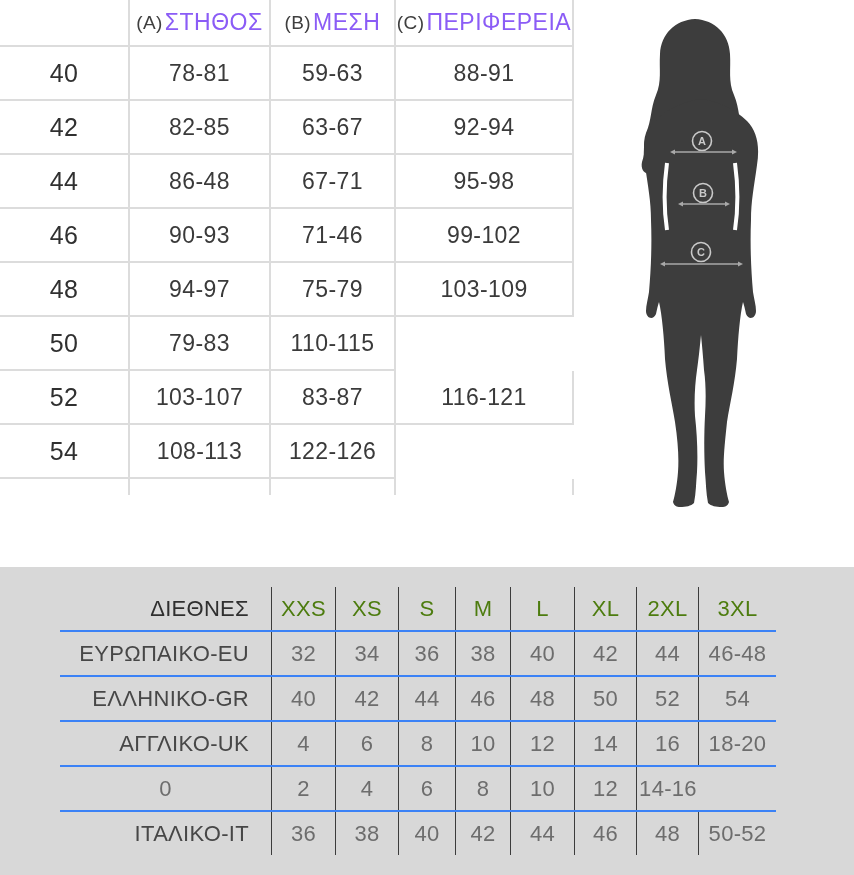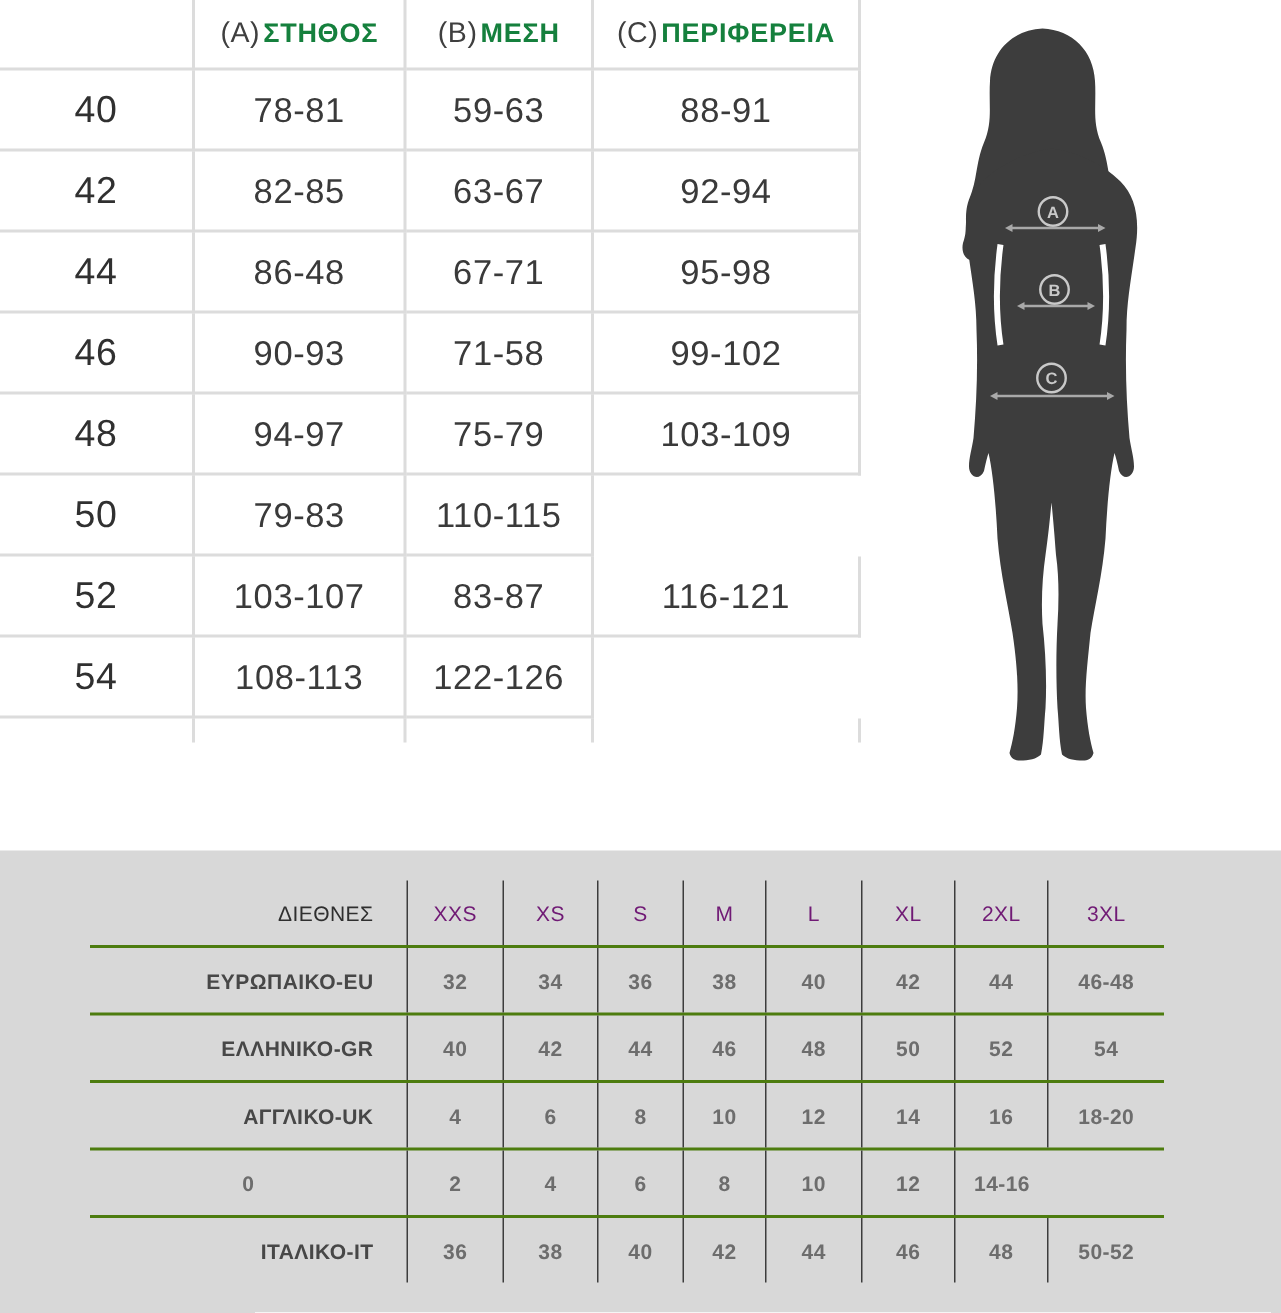--- a/index.html
+++ b/index.html
@@ -15,39 +15,39 @@
   .mrow{display:grid;grid-template-columns:130px 141px 125px 178px;}
   .mcell{
     border-right:2px solid #dcdcdc;border-bottom:2px solid #dcdcdc;
     display:flex;align-items:center;justify-content:center;
     color:#3a3a3a;font-size:23px;letter-spacing:.4px;
   }
   .mhead .mcell{height:45px;}
   .mdata .mcell{height:52px;}
   .mstub .mcell{height:16px;border-bottom:none;}
   .pfx{font-size:19px;font-weight:400;color:#3f3f3f;margin-right:2px;}
-  .hlbl{font-size:18px;font-weight:700;color:#15803d;letter-spacing:.5px;}
+  .hlbl{font-size:23px;font-weight:400;color:#8b5cf6;letter-spacing:.5px;}
   .szcell{font-size:25px;font-weight:500;color:#303030;}
 
   
   .figwrap{position:absolute;left:595px;top:15px;width:260px;height:500px;}
 
   
   .panel{position:absolute;left:0;top:567px;width:854px;height:308px;background:#d8d8d8;}
   .ctable{position:absolute;left:60px;top:20px;width:716px;}
   .crow{display:grid;grid-template-columns:212px 64px 63px 57px 55px 64px 62px 62px 77px;height:43px;}
-  .crow + .crow{border-top:2px solid #4d7c0f;font-weight:bold;}
+  .crow + .crow{border-top:2px solid #3b82f6;}
   .ccell{
     border-right:1px solid #3c3c3c;
     display:flex;align-items:center;justify-content:center;
-    font-size:14px;color:#6d6d6d;letter-spacing:.3px;
+    font-size:22px;color:#6d6d6d;letter-spacing:.3px;
   }
   .ccell:last-child{border-right:none;}
   .clabel{justify-content:flex-end;padding-right:22px;color:#474747;}
-  .chead .ccell{color:#701a75;font-weight:500;}
+  .chead .ccell{color:#4d7c0f;font-weight:500;}
   .chead .clabel{color:#2f2f2f;}
 </style>
 </head>
 <body>
 
 <div class="stage">
 
   <div class="mtable">
     <div class="mrow mhead">
       <div class="mcell"></div>
@@ -79,21 +79,21 @@
     </div>
     <div class="mrow mdata">
       <div class="mcell szcell">44</div>
       <div class="mcell">86-48</div>
       <div class="mcell">67-71</div>
       <div class="mcell">95-98</div>
     </div>
     <div class="mrow mdata">
       <div class="mcell szcell">46</div>
       <div class="mcell">90-93</div>
-      <div class="mcell">71-58</div>
+      <div class="mcell">71-46</div>
       <div class="mcell">99-102</div>
     </div>
     <div class="mrow mdata">
       <div class="mcell szcell">48</div>
       <div class="mcell">94-97</div>
       <div class="mcell">75-79</div>
       <div class="mcell">103-109</div>
     </div>
     <div class="mrow mdata">
       <div class="mcell szcell">50</div>

